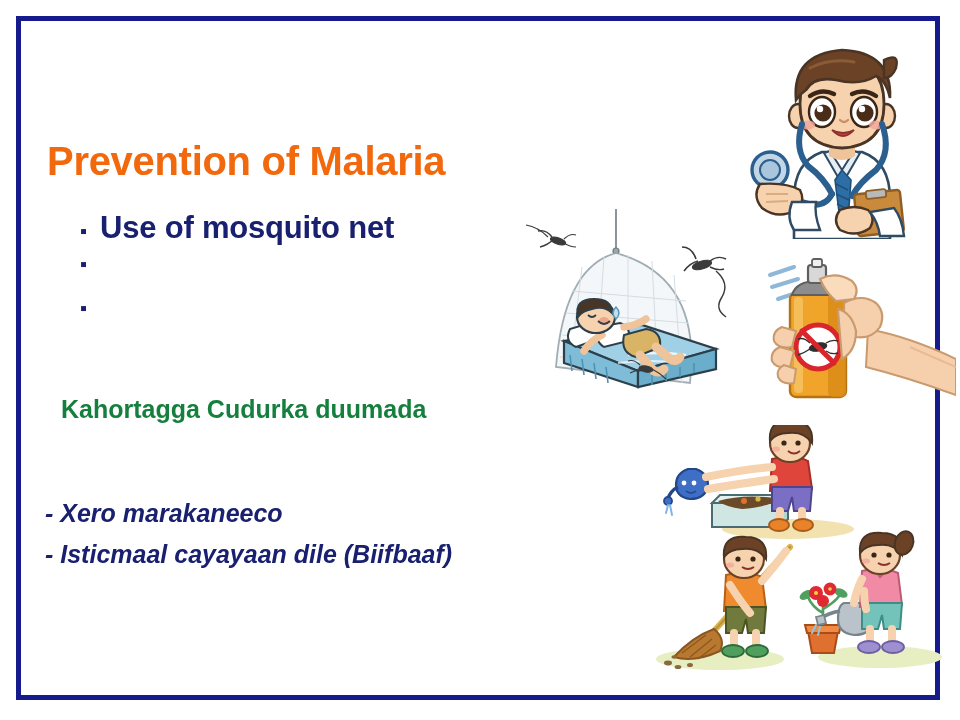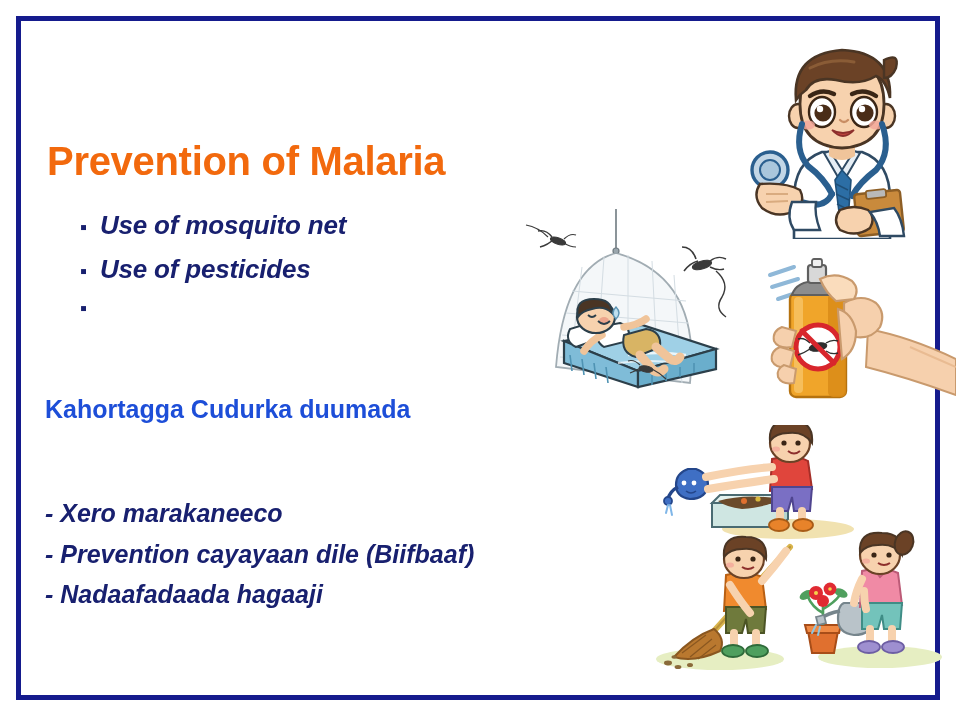--- a/index.html
+++ b/index.html
@@ -50,36 +50,35 @@
     height: 44px;
   }
   .bullet-mark {
     color: #18206f;
     font-size: 20px;
     line-height: 1;
     width: 20px;
     flex: 0 0 20px;
   }
   .bullet-text {
-    font-size: 26px;
+    font-size: 31px;
     font-weight: bold;
     color: #18206f;
     white-space: nowrap;
     letter-spacing: -0.2px;
-    font-style: italic;
   }
 
   #so-heading {
     position: absolute;
-    left: 45px;
+    left: 61px;
     top: 393px;
     width: 520px;
     font-size: 25px;
     font-weight: bold;
-    color: #1d4ed8;
+    color: #15803d;
     line-height: 1.32;
   }
   #so-lines {
     position: absolute;
     left: 45px;
     top: 493px;
     width: 570px;
     font-style: italic;
   }
   .so-line {
@@ -107,35 +106,33 @@
 
   <div id="title">Prevention of Malaria</div>
 
   <div id="en-bullets">
     <div class="bullet-row">
       <span class="bullet-mark">▪</span>
       <span class="bullet-text">Use of mosquito net</span>
     </div>
     <div class="bullet-row">
       <span class="bullet-mark">▪</span>
-      <span class="bullet-text">Use of pesticides</span>
     </div>
     <div class="bullet-row">
       <span class="bullet-mark">▪</span>
     </div>
   </div>
 
   <div id="so-heading">
     <div>Kahortagga Cudurka duumada</div>
   </div>
 
   <div id="so-lines">
     <div class="so-line">- Xero marakaneeco</div>
-    <div class="so-line">- Prevention cayayaan dile (Biifbaaf)</div>
-    <div class="so-line">- Nadaafadaada  hagaaji</div>
+    <div class="so-line">- Isticmaal cayayaan dile (Biifbaaf)</div>
   </div>
 
   <svg class="art" id="doctor" viewBox="0 0 212 215">
 
     <path d="M58 175 Q58 138 86 128 L126 128 Q154 138 154 175 L154 215 L58 215 Z" fill="#ffffff" stroke="#2f4a63" stroke-width="2.6"></path>
 
     <path d="M88 129 L106 160 L124 129 L118 127 L106 146 L94 127 Z" fill="#e6eef5" stroke="#2f4a63" stroke-width="2"></path>
 
     <path d="M106 146 L99 156 L104 196 L112 196 L115 156 Z" fill="#2c6ea5" stroke="#1f4f78" stroke-width="1.6"></path>
     <path d="M100 160 L112 166 M100 170 L113 176 M101 180 L113 186" stroke="#1f4f78" stroke-width="1.4" fill="none"></path>

